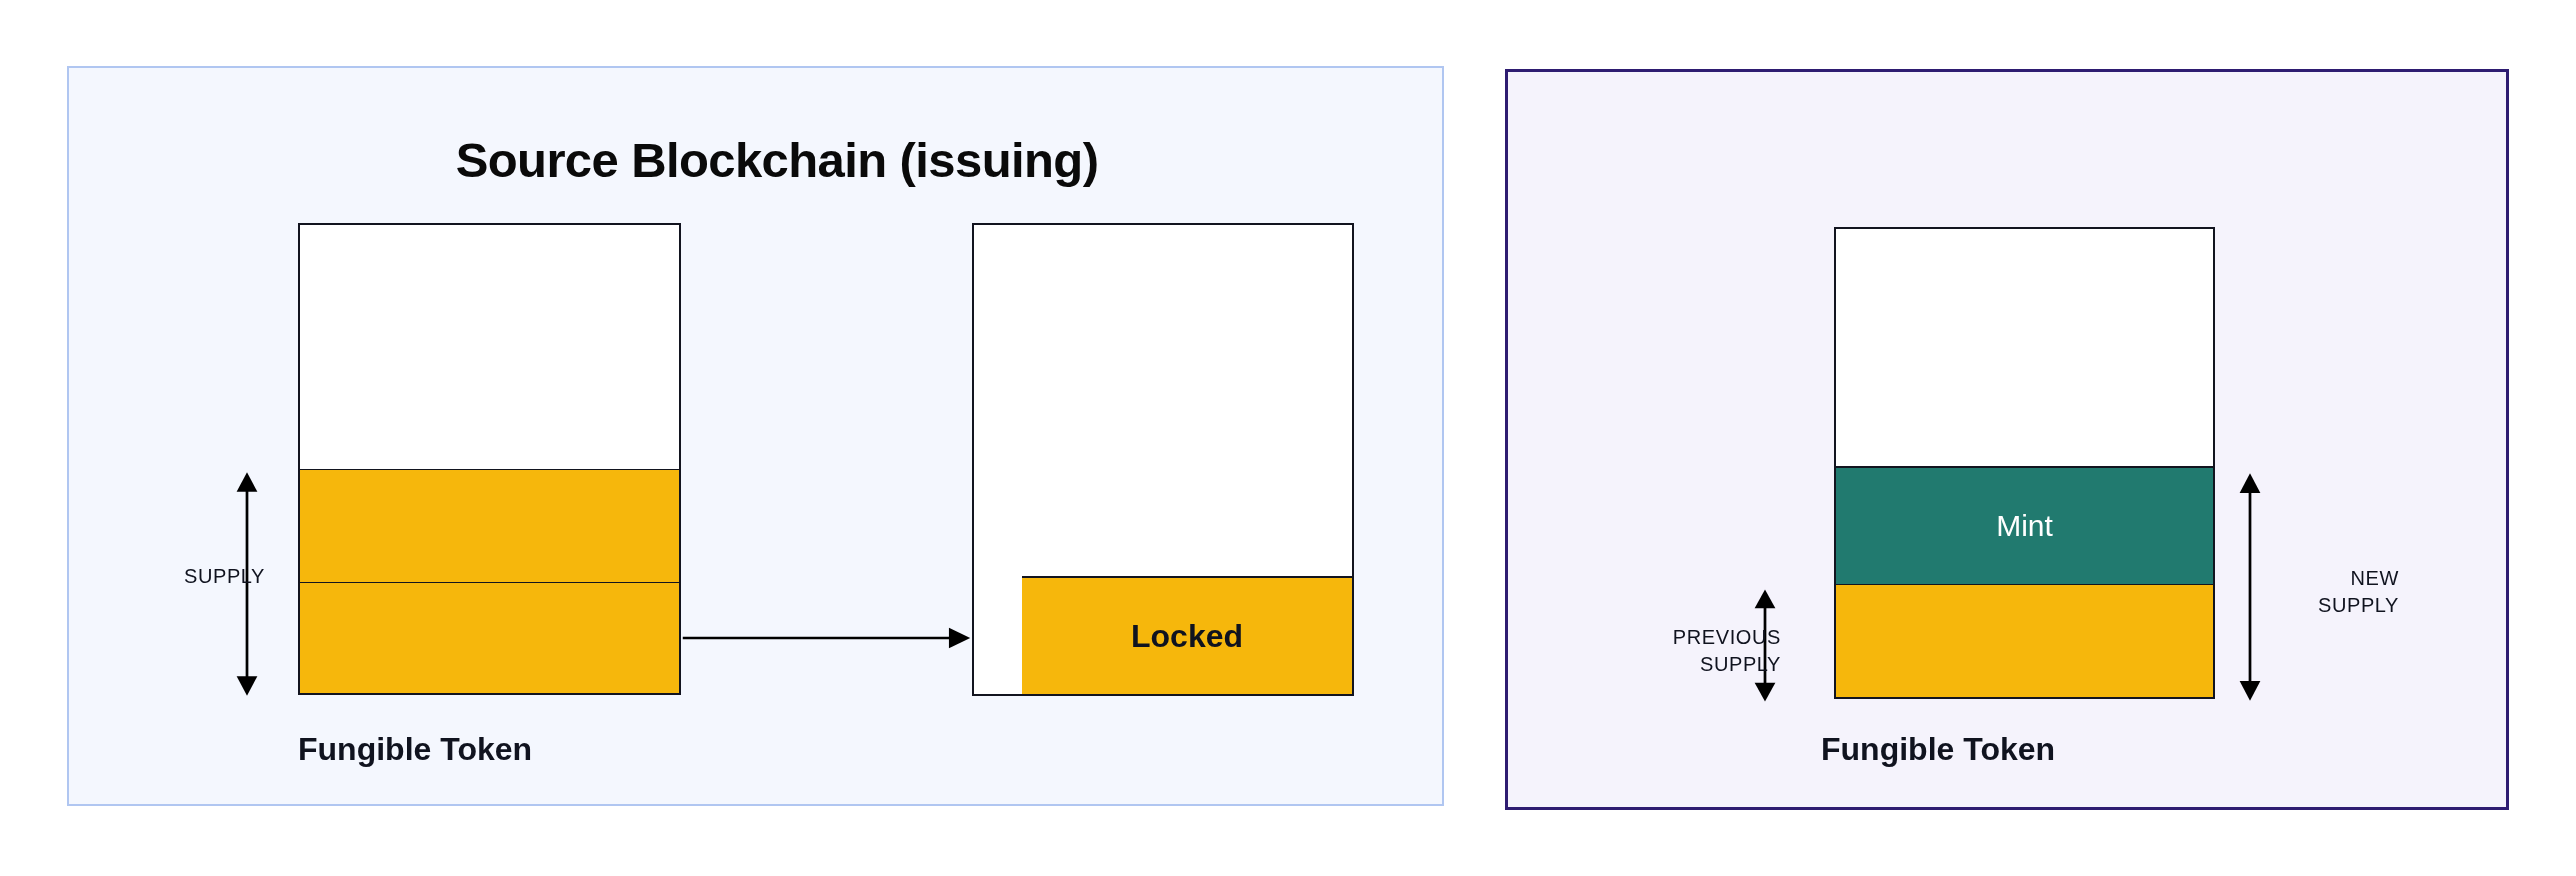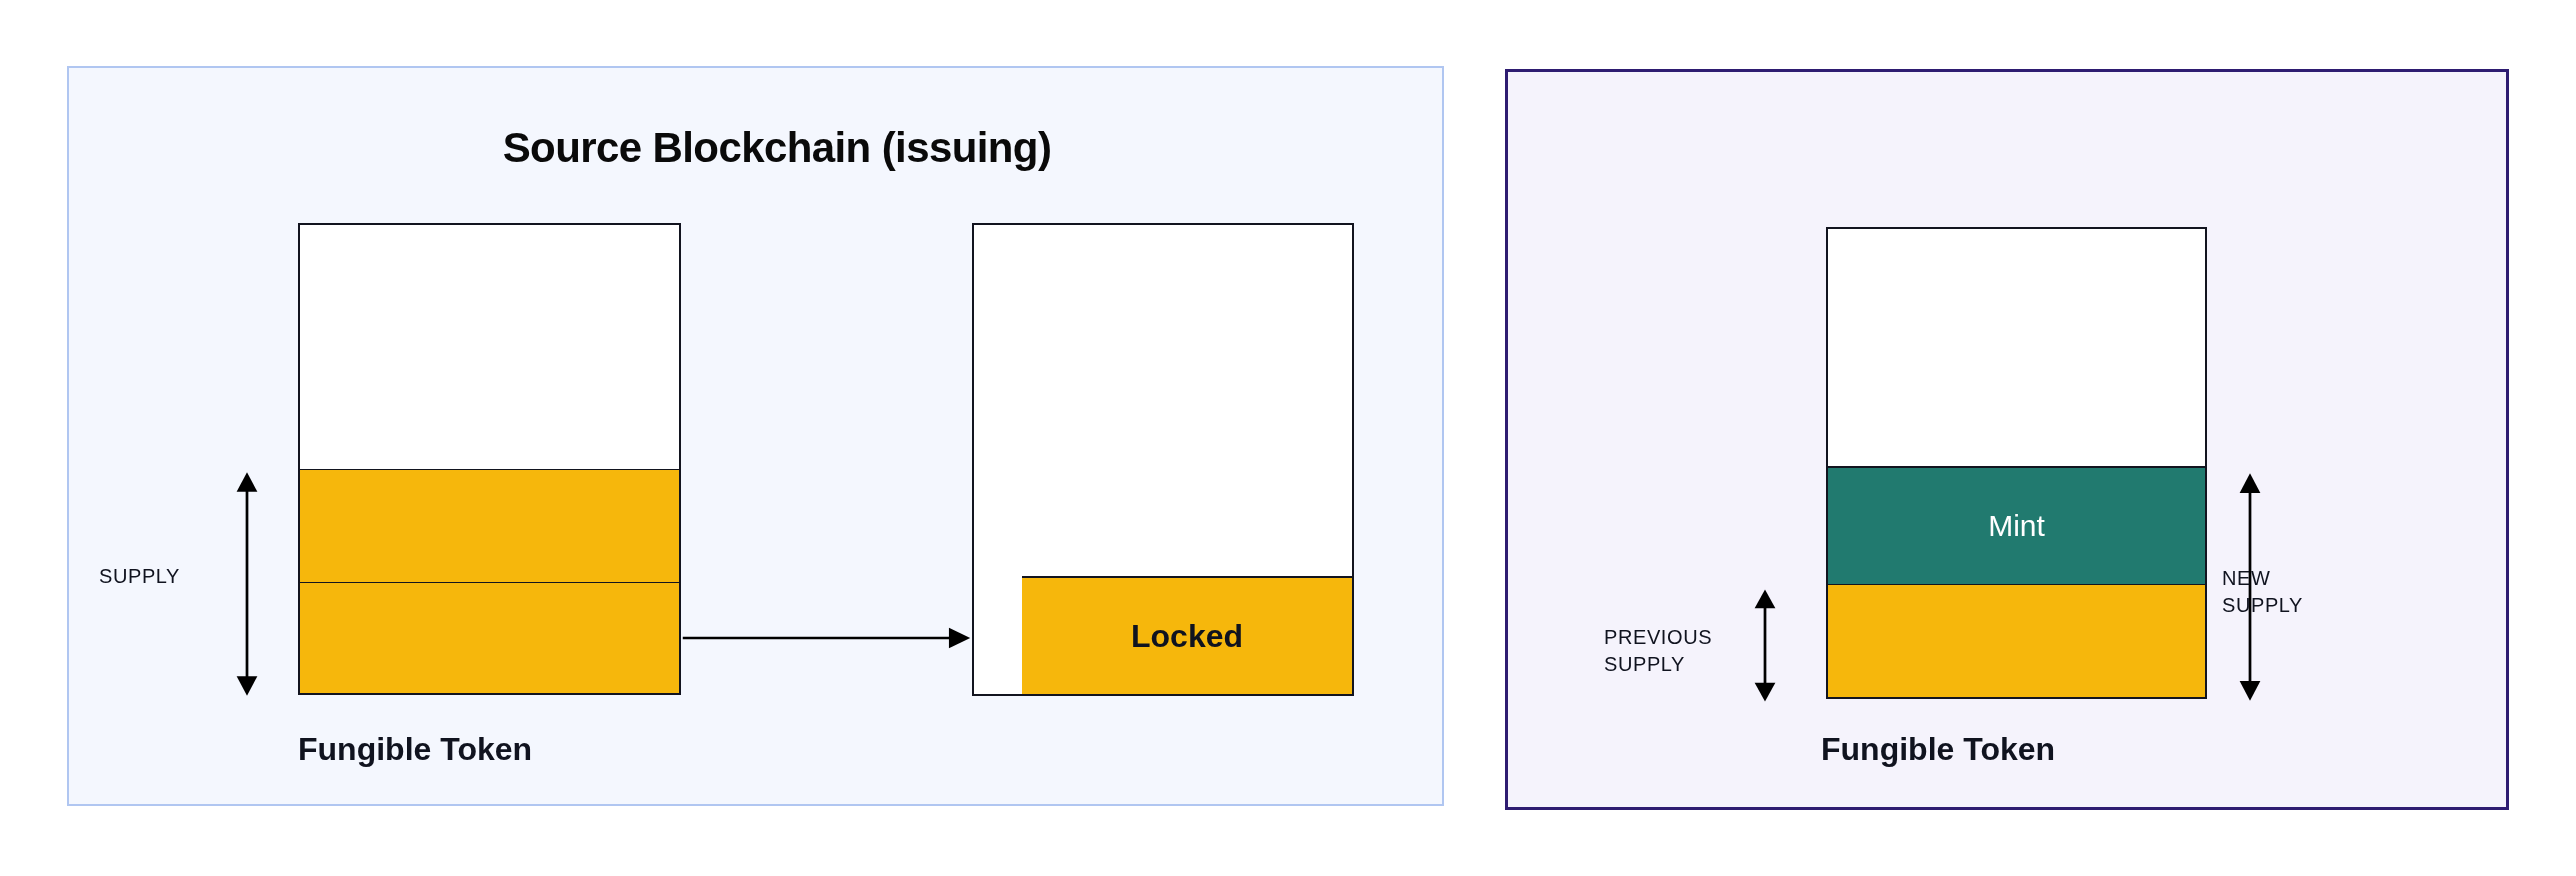--- a/index.html
+++ b/index.html
@@ -31,24 +31,24 @@
     border:2.8px solid var(--src-border);
   }
   .panel.destination{
     left:1505px;top:69px;width:1004px;height:741px;
     background:var(--dst-bg);
     border:3.3px solid var(--dst-border);
   }
   .panel-title{
     position:absolute;left:0;right:0;top:48px;
     text-align:center;
-    font-size:42px;font-weight:700;
+    font-size:49px;font-weight:700;
     letter-spacing:-0.6px;
     color:var(--title-text);
-    margin:8px;
+    margin:16px;
     padding-left:43px;
   }
   .token-box{
     position:absolute;
     border:2.2px solid var(--box-border);
     background:#ffffff;
     display:flex;flex-direction:column;
   }
   .sec-white{background:#ffffff;}
   .sec-amber{background:var(--amber);border-top:1.7px solid var(--box-border);}
@@ -59,21 +59,21 @@
   .sec-label{
     font-size:32px;font-weight:600;color:var(--dark-text);
   }
   .mint-label{font-size:30px;font-weight:500;color:#ffffff;}
   .box-caption{
     position:absolute;text-align:left;
     font-size:32px;font-weight:600;color:var(--dark-text);
     line-height:34px;
   }
   .caps-label{
-    position:absolute;text-align:left;
+    position:absolute;text-align:right;
     font-size:20px;font-weight:500;color:var(--dark-text);
     letter-spacing:0.6px;line-height:26.5px;
   }
   .arrow-svg{position:absolute;display:block;}
   .arrow-svg line{stroke:var(--arrow);stroke-width:5;}
   .arrow-svg polygon{fill:var(--arrow);}
 </style>
 </head>
 <body>
 
@@ -105,21 +105,21 @@
       <div class="sec-locked">
         <span class="sec-label">Locked</span>
       </div>
     </div>
 
     <div class="box-caption" style="left:229px;top:664px;width:383px;">Fungible Token</div>
   </section>
 
   <section class="panel destination">
 
-    <div class="token-box" style="left:318px;top:155px;width:381px;height:472px;">
+    <div class="token-box" style="left:326px;top:155px;width:381px;height:472px;">
       <div class="sec-white" style="height:237px;"></div>
       <div class="sec-teal" style="height:118px;">
         <span class="mint-label">Mint</span>
       </div>
       <div class="sec-amber" style="flex:1;"></div>
     </div>
 
     <svg class="arrow-svg" style="left:245px;top:517px;" width="24" height="113" viewBox="0 0 44 205">
       <line x1="22" y1="28" x2="22" y2="177"></line>
       <polygon points="22,0 3,34 41,34"></polygon>

